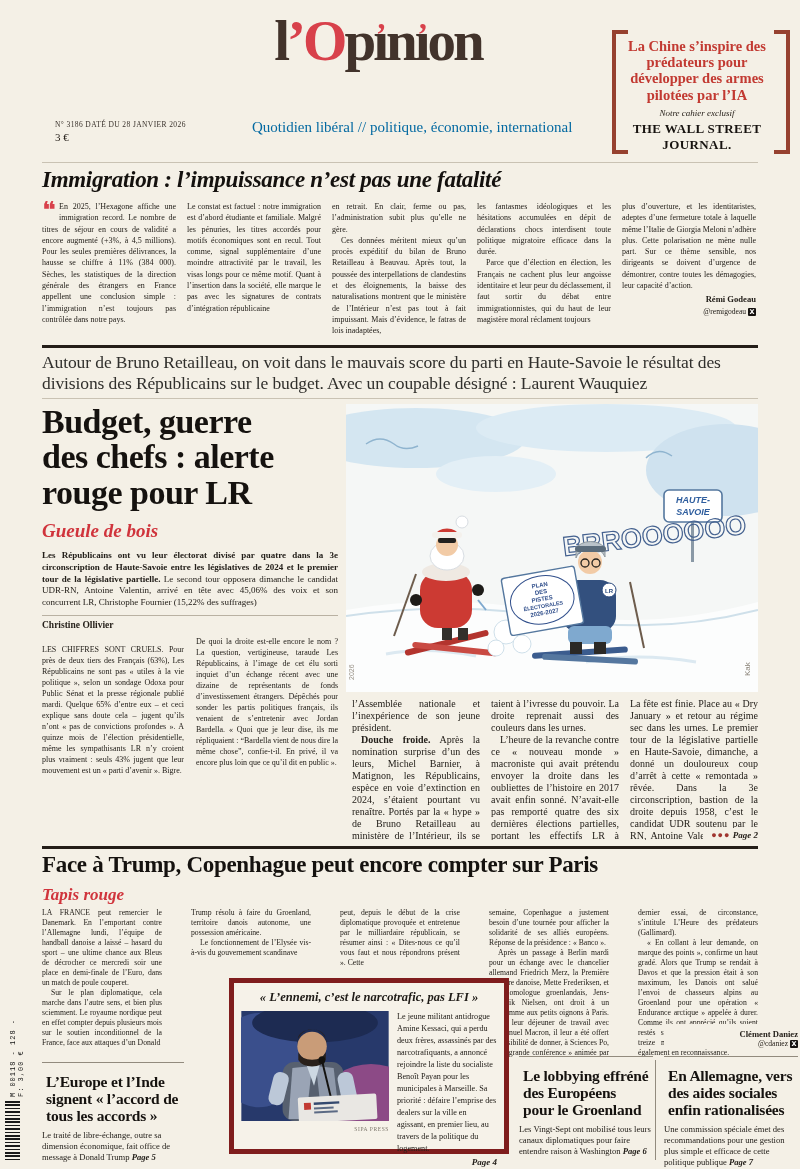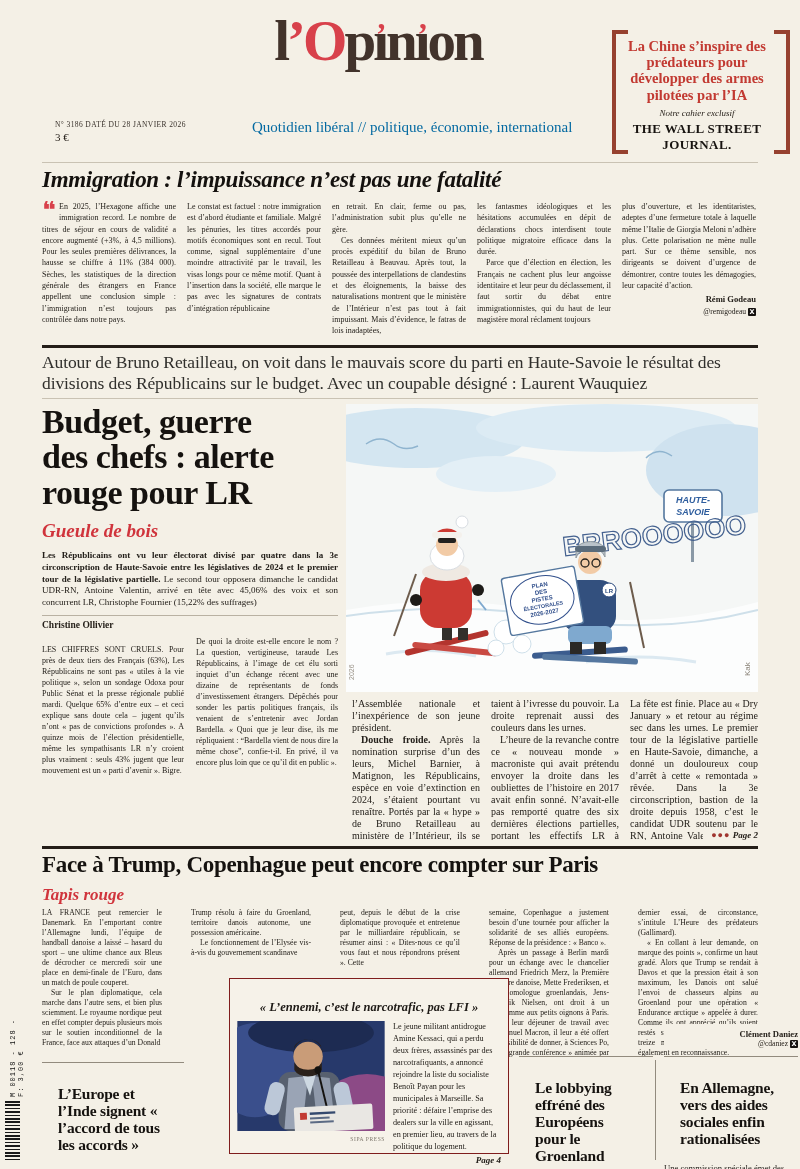--- a/index.html
+++ b/index.html
@@ -73,31 +73,31 @@
   .trump{position:absolute;left:42px;top:852px;width:716px;height:206px;}
   .trump h2{margin:0;font-size:23px;font-weight:bold;color:#15120f;letter-spacing:-.3px;}
   .trump .rubric{margin:7px 0 6px;font-size:17px;}
   .trump-cols{position:absolute;left:0;top:56px;width:716px;display:flex;gap:29px;}
   .trump-cols .col{width:134px;height:150px;overflow:hidden;font-size:7.7px;line-height:10px;
                    text-align:justify;color:#24201b;}
   .trump-cols .short{height:68px;}
   .trump-author{position:absolute;left:622px;top:172px;width:134px;background:#f4f0e6;padding-top:2px;}
   
   .media-panel{position:absolute;left:229px;top:978px;width:280px;height:176px;background:#f6f2e9;
-               border:1px solid #7f1d1d;box-sizing:border-box;padding:20px 7px;}
+               border:5px solid #7f1d1d;box-sizing:border-box;padding:6px 7px;}
   .media-panel .quote{text-align:center;font-size:12.5px;font-weight:bold;font-style:italic;
                       color:#1e1a16;margin:1px 0 6px;}
   .media-row{display:flex;gap:8px;}
   .photo-wrap{width:148px;}
   .credit{font-size:5.5px;color:#7c766b;letter-spacing:.6px;text-align:right;margin-top:1px;}
   .caption{width:110px;font-size:8.2px;line-height:12px;color:#24201b;}
   .caption .pg{display:block;text-align:right;font-weight:bold;font-style:italic;font-size:9px;margin-top:1px;}
   
   .teaser{position:absolute;border-top:1px solid #928b7e;padding-top:6px;}
-  .teaser h3{margin:16px;font-size:15.5px;line-height:1.1;color:#15120f;letter-spacing:-.2px;}
+  .teaser h3{margin:4px;font-size:15.5px;line-height:1.1;color:#15120f;letter-spacing:-.2px;}
   .teaser .txt{margin-top:6px;font-size:8.6px;line-height:11px;color:#24201b;}
   .teaser .pg{font-weight:bold;font-style:italic;}
   .t1{left:42px;top:1062px;width:142px;}
   .t2{left:519px;top:1056px;width:134px;}
   .t3{left:664px;top:1056px;width:134px;}
   .vdiv{position:absolute;left:655px;top:1060px;width:1px;height:100px;background:#928b7e;}
 </style>
 </head>
 <body>
 

